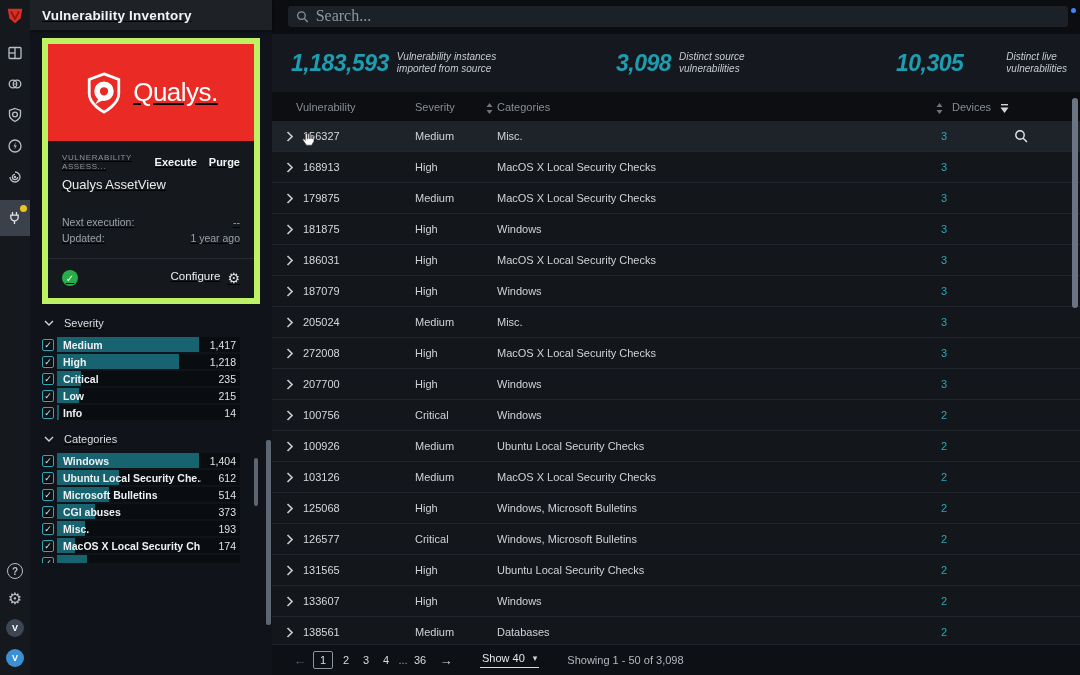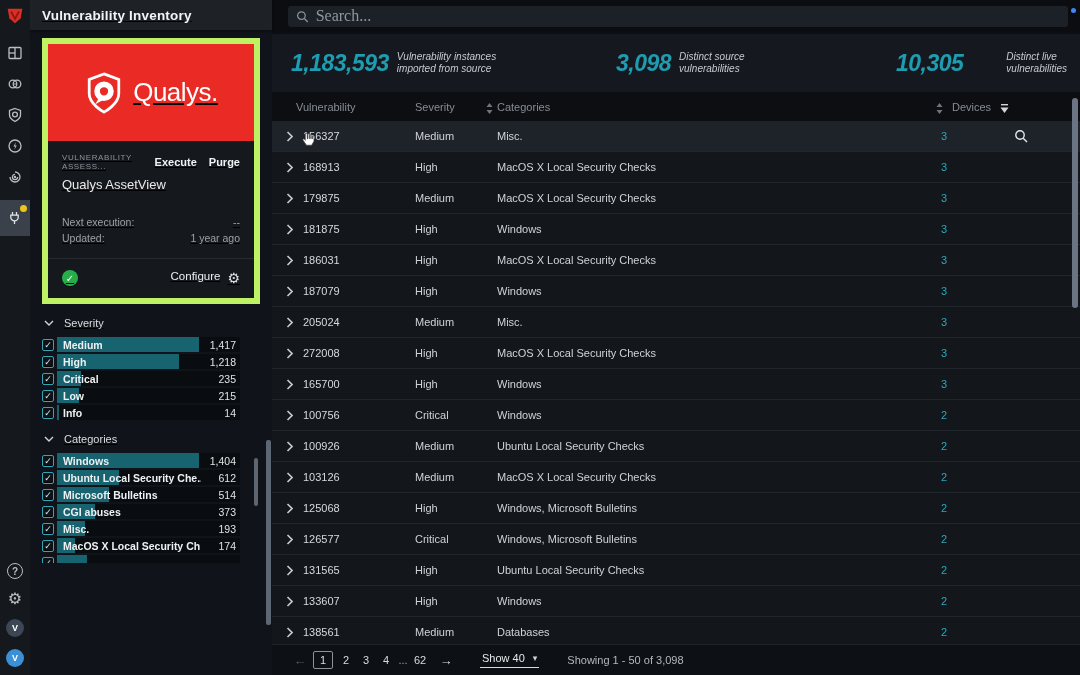--- a/index.html
+++ b/index.html
@@ -454,21 +454,21 @@
           </svg>
           <span class="c-id">272008</span>
           <span class="c-sev">High</span>
           <span class="c-cat">MacOS X Local Security Checks</span>
           <span class="c-dev">3</span>
         </div>
         <div class="trow">
           <svg class="chev" width="7" height="11" viewBox="0 0 7 11">
             <path d="M1.5 1 L6 5.5 L1.5 10" stroke="#c7cbd0" stroke-width="1.6" fill="none"></path>
           </svg>
-          <span class="c-id">165700</span>
+          <span class="c-id">207700</span>
           <span class="c-sev">High</span>
           <span class="c-cat">Windows</span>
           <span class="c-dev">3</span>
         </div>
         <div class="trow">
           <svg class="chev" width="7" height="11" viewBox="0 0 7 11">
             <path d="M1.5 1 L6 5.5 L1.5 10" stroke="#c7cbd0" stroke-width="1.6" fill="none"></path>
           </svg>
           <span class="c-id">100756</span>
           <span class="c-sev">Critical</span>
@@ -543,21 +543,21 @@
     <div class="main-scroll-thumb"></div>
 
     <footer class="pager">
       <span class="pg-arrow disabled">←</span>
       <span id="pg-pages" style="display:flex;align-items:center;">
           <span class="pg-item current">1</span>
           <span class="pg-item">2</span>
           <span class="pg-item">3</span>
           <span class="pg-item">4</span>
           <span class="pg-item ellipsis">...</span>
-          <span class="pg-item">62</span>
+          <span class="pg-item">36</span>
         </span>
       <span class="pg-arrow" style="margin-left:6px;">→</span>
       <span class="show-select">
         <span>Show 40</span>
         <span class="caret">▾</span>
       </span>
       <span class="pg-summary">Showing 1 - 50 of 3,098</span>
     </footer>
   </main>
 

